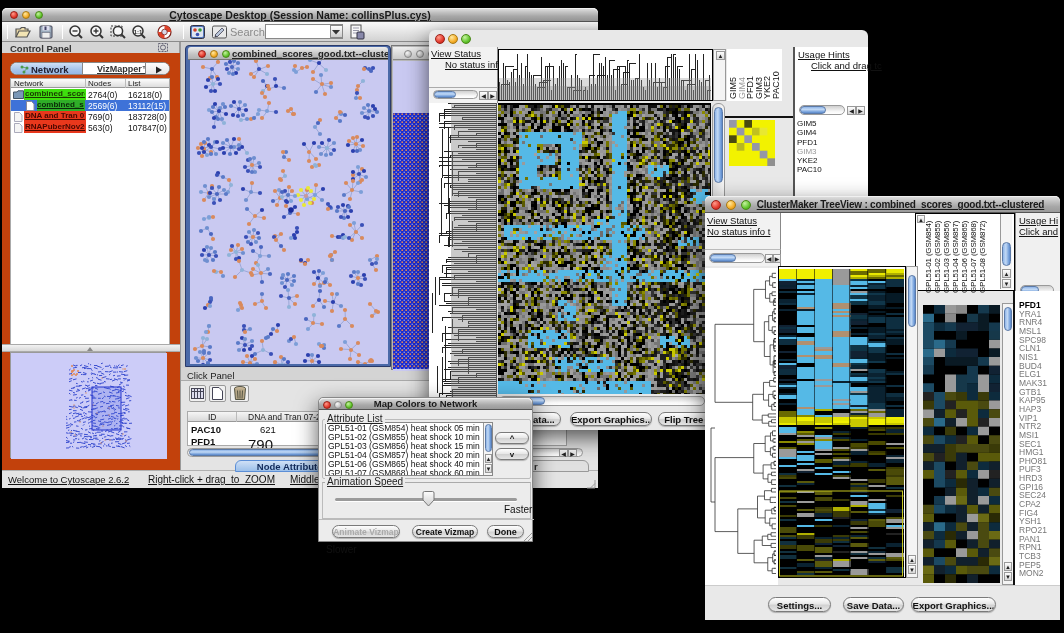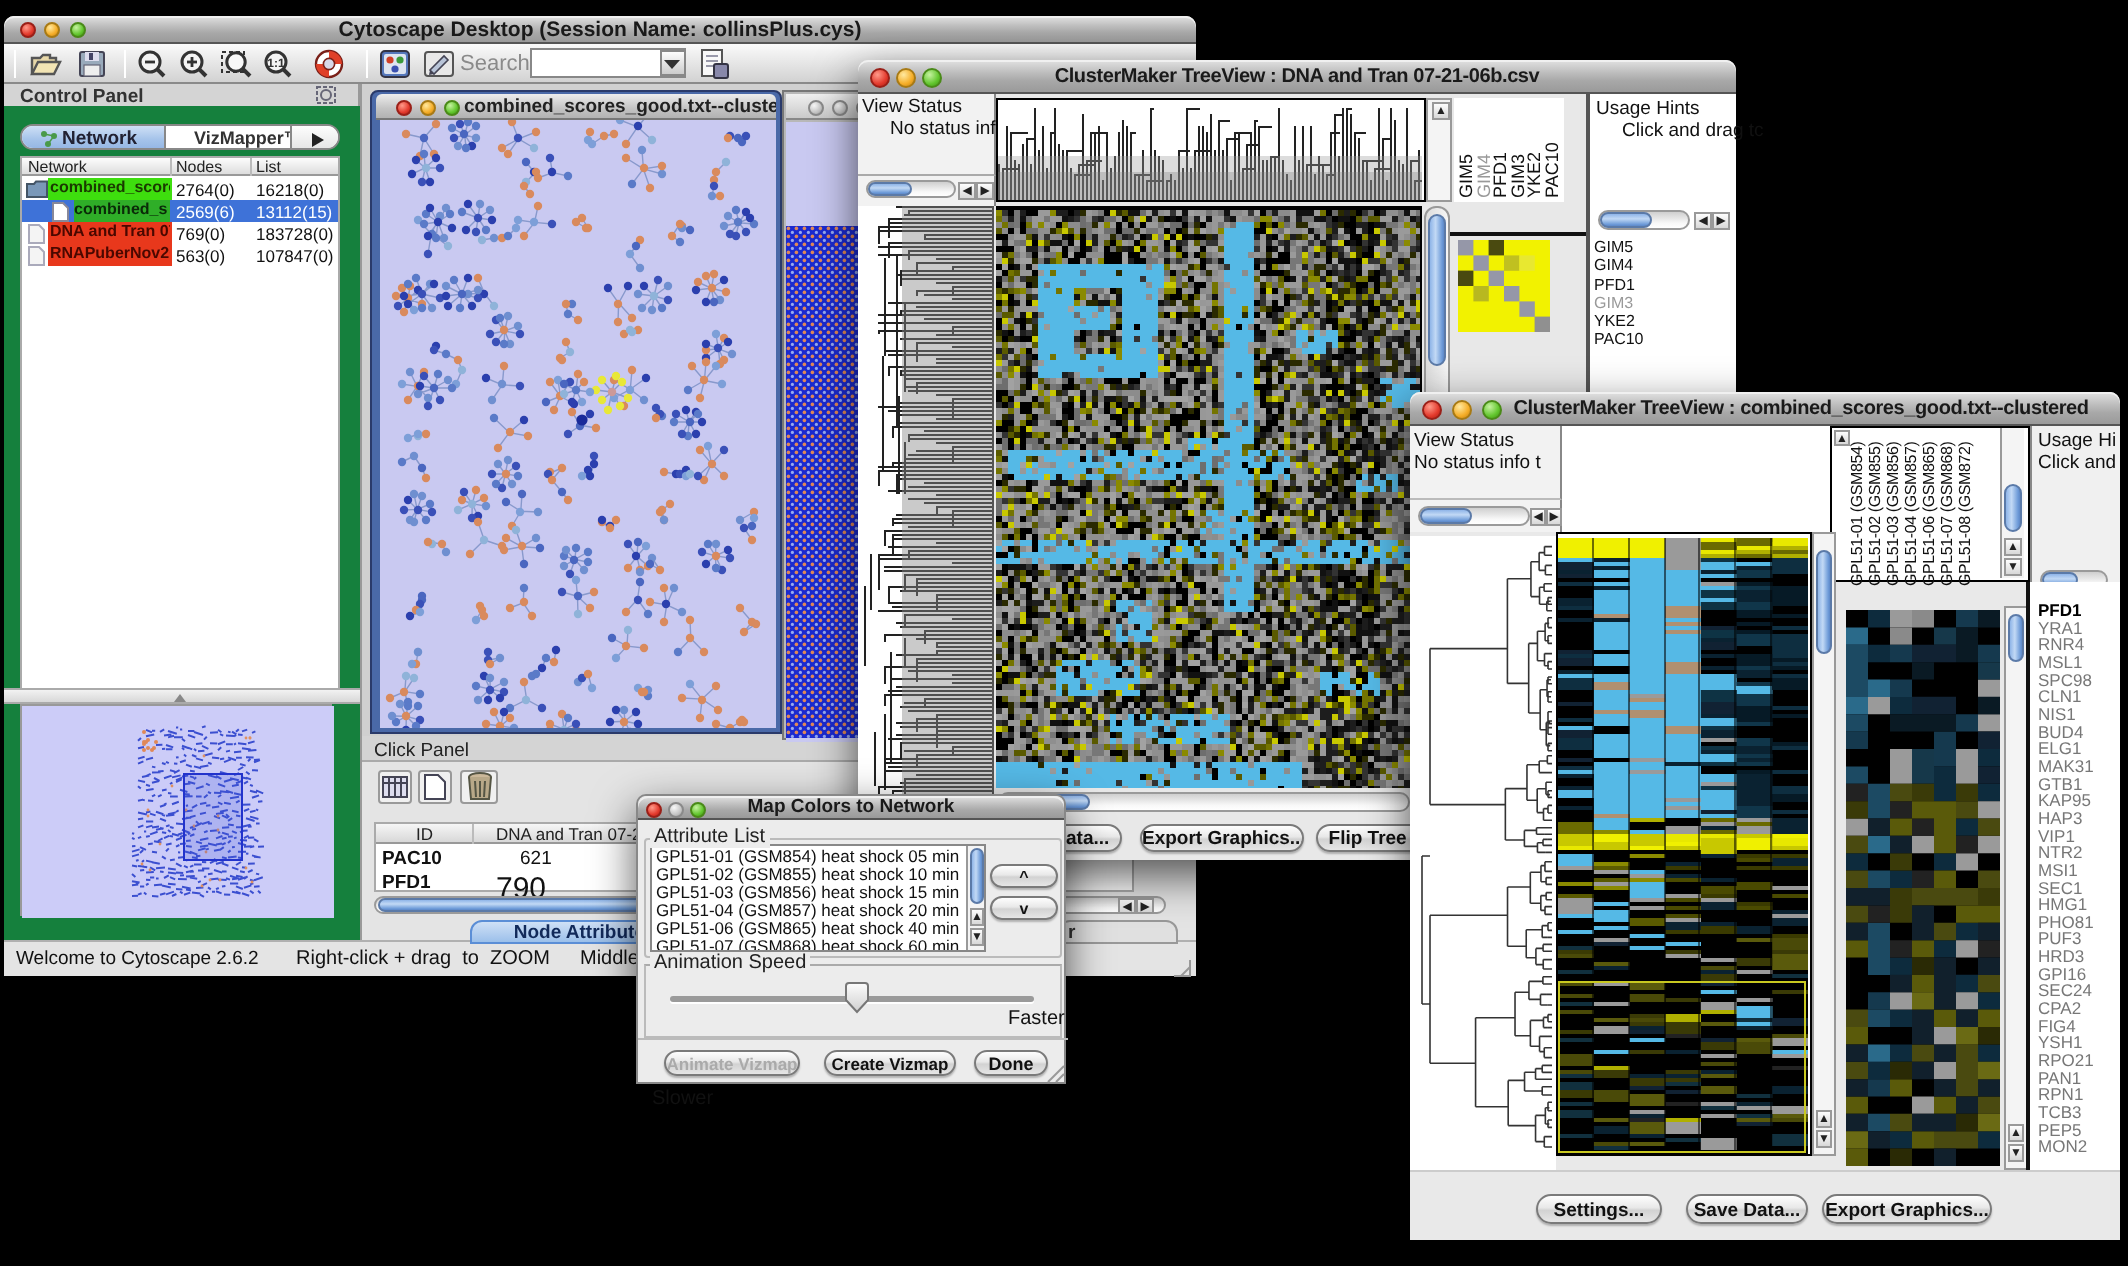--- a/index.html
+++ b/index.html
@@ -26,21 +26,21 @@
   border: 1px solid #5b7aa8; }
 .hthumb { position: absolute; border-radius: 999px;
   background: linear-gradient(#8fb5e8, #c2d9f5 40%, #6f9cd9 85%, #5d88c8);
   border: 1px solid #5b7aa8; }
 .strack { position: absolute; border-radius: 999px; background: linear-gradient(#cfcfcf, #f8f8f8 70%, #fff);
   border: 1px solid #9a9a9a; }
 .arrbtn { position: absolute; background: linear-gradient(#fdfdfd, #d8d8d8);
   border: 1px solid #999; font-size: 6px; color: #222; text-align: center; line-height: 8px; }
 .rotlab { position: absolute; transform: rotate(-90deg); transform-origin: left bottom;
   font-size: 9px; color: #111; white-space: nowrap; }
-.nw { white-space: nowrap; overflow: hidden; }
+.nw { white-space: nowrap; overflow: hidden; text-decoration: underline; }
 </style>
 </head>
 <body>
 
 <div class="win" style="left:2px; top:8px; width:596px; height:472px; background:#e8e8e8; border-radius:6px 6px 0 0;">
   <div class="titlebar nw" style="height:14px; font-size:10.5px; line-height:14px;">Cytoscape Desktop (Session Name: collinsPlus.cys)</div>
   <div class="lt red" style="left:8px; top:3px; width:8px; height:8px;"></div>
   <div class="lt yel" style="left:20px; top:3px; width:8px; height:8px;"></div>
   <div class="lt grn" style="left:33px; top:3px; width:8px; height:8px;"></div>
 
@@ -125,21 +125,21 @@
   <div class="abs" style="left:0; top:34px; width:178px; height:11px; background:#d4d4d4; border-right:1px solid #999;">
     <div class="abs" style="left:8px; top:1px; font-size:9.5px; font-weight:bold; color:#333;">Control Panel</div>
     <svg class="abs" style="left:156px; top:1px;" width="10" height="9">
         <rect x="0.5" y="0.5" width="9" height="8" fill="none" stroke="#667" stroke-dasharray="2 1"></rect>
         <circle cx="5" cy="4.5" r="2.5" fill="none" stroke="#667"></circle>
       </svg>
   </div>
 
   <div class="abs" style="left:178px; top:34px; width:418px; height:326px; background:#d0d0d0; border-left:1px solid #999;"></div>
 
-  <div class="abs" style="left:0; top:45px; width:178px; height:417px; background:#15803d;">
+  <div class="abs" style="left:0; top:45px; width:178px; height:417px; background:#c2410c;">
 
     <div class="abs" style="left:8px; top:9px; width:160px; height:13px; border:1px solid #888; border-radius:7px; background:#fff; overflow:hidden;">
       <div class="abs" style="left:0; top:0; width:72px; height:13px; background:linear-gradient(#cfe0f6,#a6c4ea 50%,#8fb2e2); border-right:1px solid #888;"></div>
       <svg class="abs" style="left:9px; top:2px;" width="9" height="9">
           <circle cx="2" cy="2" r="1.5" fill="#4a9a4a"></circle>
           <circle cx="7" cy="3" r="1.5" fill="#4a9a4a"></circle>
           <circle cx="4" cy="7" r="1.5" fill="#4a9a4a"></circle>
           <line x1="2" y1="2" x2="7" y2="3" stroke="#4a9a4a" stroke-width="0.7"></line>
           <line x1="4" y1="7" x2="7" y2="3" stroke="#4a9a4a" stroke-width="0.7"></line>
         </svg>
@@ -889,21 +889,20 @@
               <circle cx="3.2" cy="3.2" r="0.8" fill="#97a8f0"></circle>
             </pattern>
           </defs>
           <rect width="38" height="310" fill="#c9c9f1"></rect>
           <rect x="0" y="52" width="38" height="256" fill="url(#dp)"></rect>
         </svg></div>
   </div>
 </div>
 
 <div class="win" style="left:429px; top:30px; width:439px; height:400px; background:#e8e8e8; border-radius:6px 6px 0 0;">
-  <div class="titlebar" style="height:17px; font-size:10px; letter-spacing:-0.2px; line-height:17px;">ClusterMaker TreeView : DNA and Tran 07-21-06b.csv</div>
   <div class="lt red" style="left:6px; top:4px; width:10px; height:10px;"></div>
   <div class="lt yel" style="left:19px; top:4px; width:10px; height:10px;"></div>
   <div class="lt grn" style="left:32px; top:4px; width:10px; height:10px;"></div>
 
   <div class="abs" style="left:0; top:17px; width:69px; height:41px; background:#f2f2f2; border-right:1px solid #888; border-bottom:1px solid #aaa;">
     <div class="abs nw" style="left:2px; top:1px; font-size:9.5px; color:#111;">View Status</div>
     <div class="abs nw" style="left:16px; top:12px; width:68px; font-size:9.5px; color:#111;">No status info f</div>
   </div>
   <div class="abs" style="left:0; top:58px; width:69px; height:15px; background:#f2f2f2; border-right:1px solid #888;">
     <div class="strack" style="left:4px; top:2px; width:45px; height:9px;"></div>

